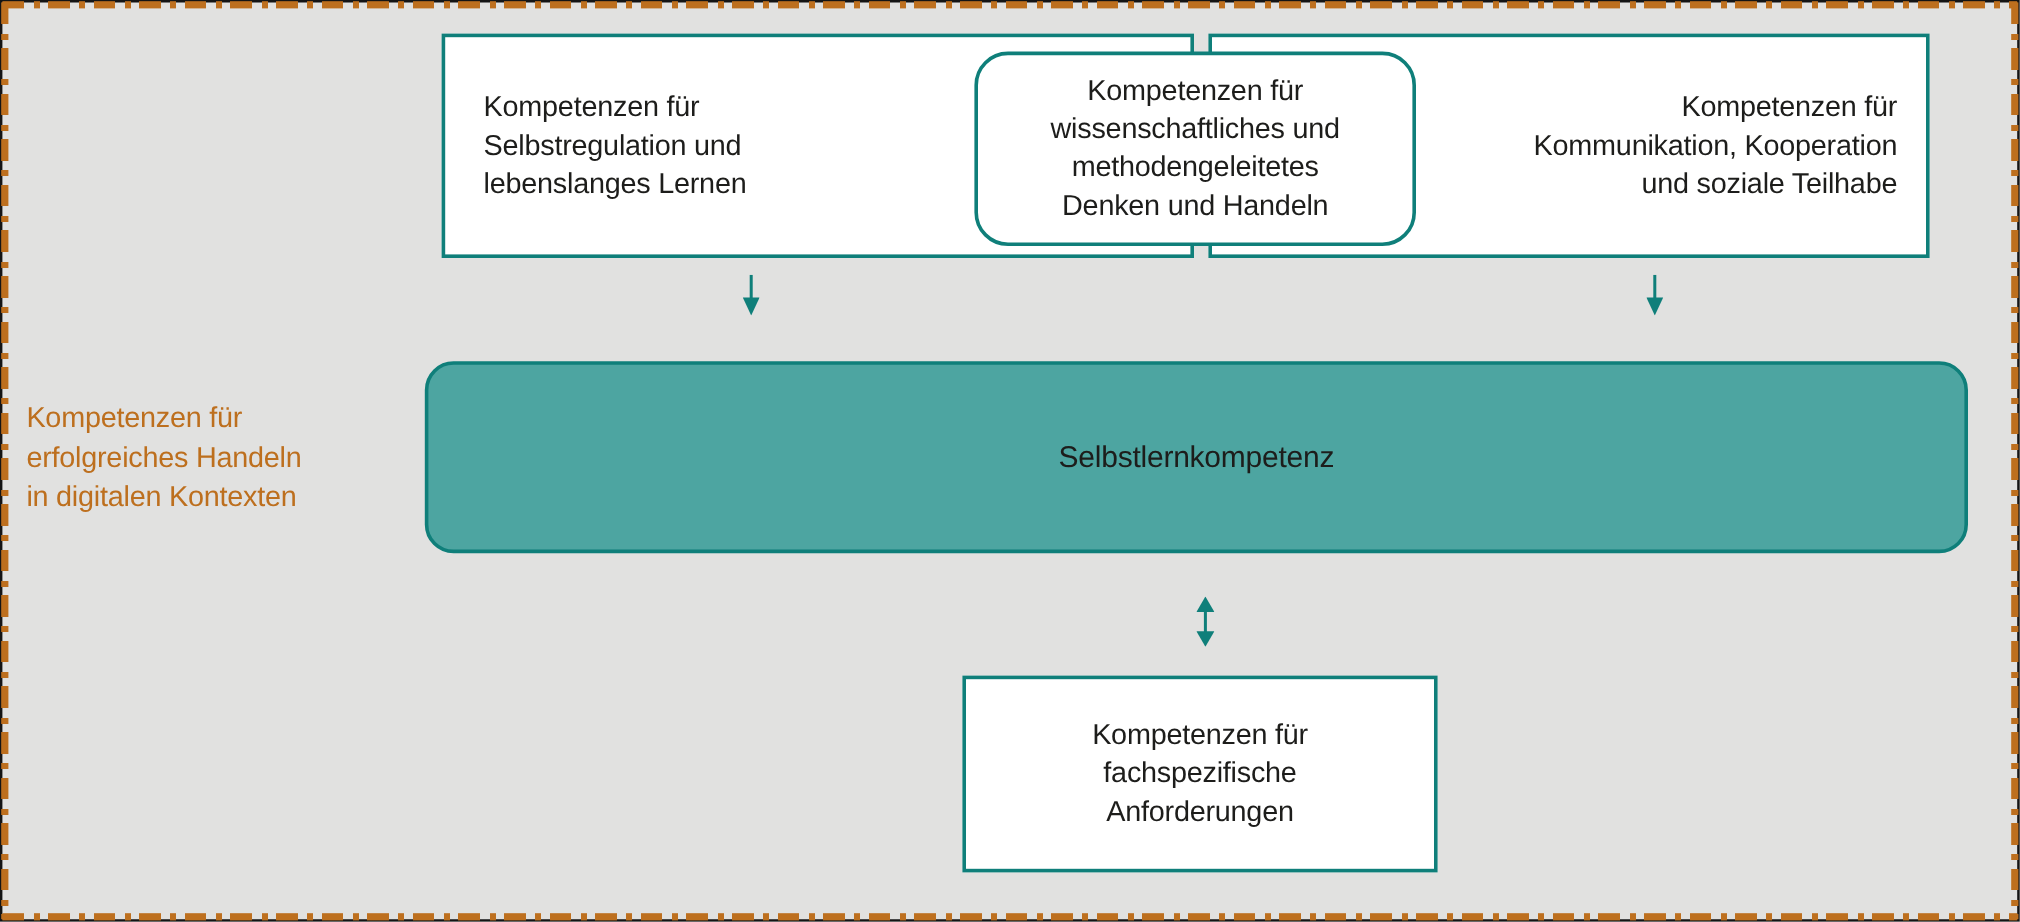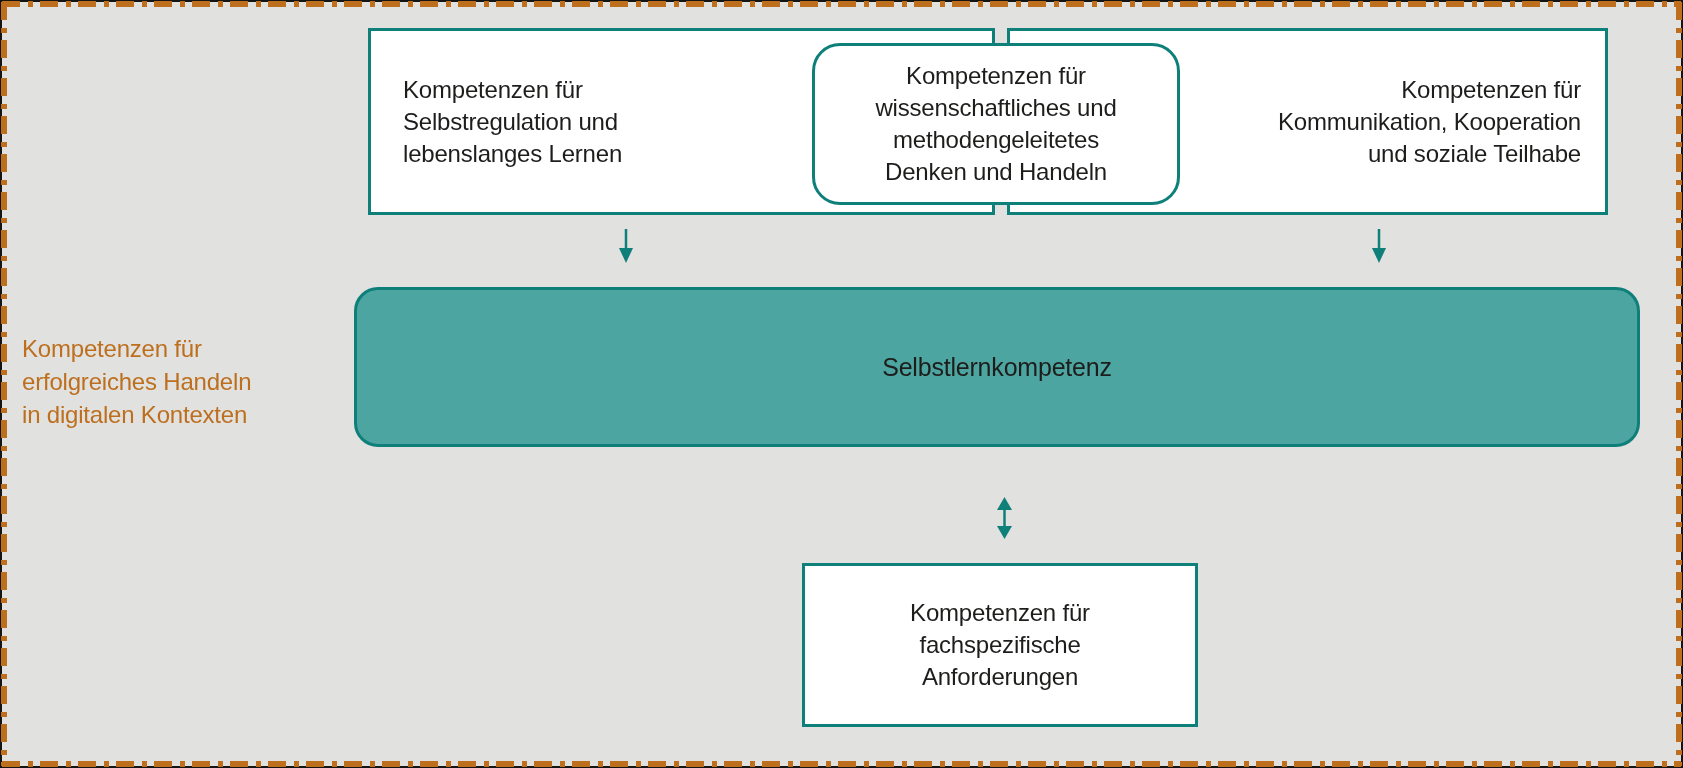--- a/index.html
+++ b/index.html
@@ -47,21 +47,21 @@
     font-size:24px;line-height:32px;
     letter-spacing:-0.2px;
     white-space:pre-line;
   }
   .box.tl{left:368px;top:28px;width:627px;height:187px;
     justify-content:flex-start;padding-left:32px;text-align:left;}
   .box.tr{left:1007px;top:28px;width:601px;height:187px;
     justify-content:flex-end;padding-right:24px;text-align:right;}
   .box.tc{left:812px;top:43px;width:368px;height:162px;
     border-radius:28px;justify-content:center;text-align:center;z-index:2;}
-  .box.main{left:354px;top:287px;width:1286px;height:160px;
+  .box.main{left:354px;top:301px;width:1286px;height:160px;
     border-radius:24px;background:var(--teal-fill);
     justify-content:center;text-align:center;font-size:25px;}
   .box.bottom{left:802px;top:563px;width:396px;height:164px;
     justify-content:center;text-align:center;}
 
   .side-label{
     position:absolute;left:22px;top:332px;
     color:var(--orange);
     font-size:24px;line-height:33px;letter-spacing:-0.2px;
     white-space:pre-line;

